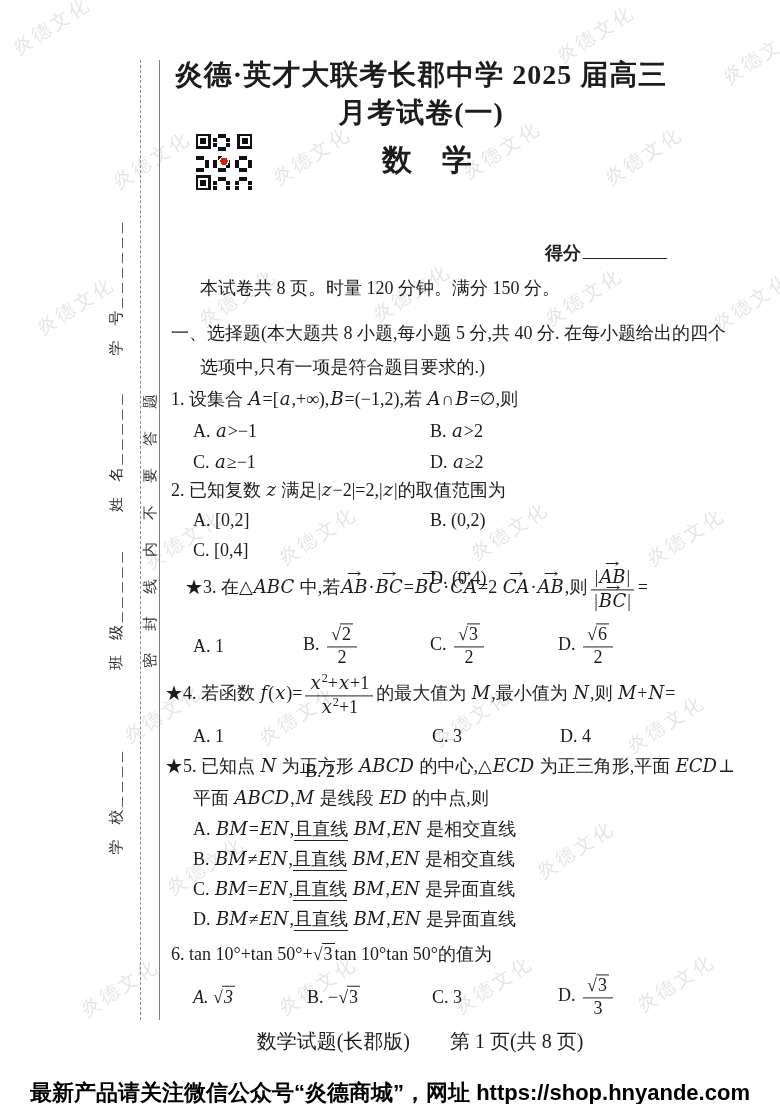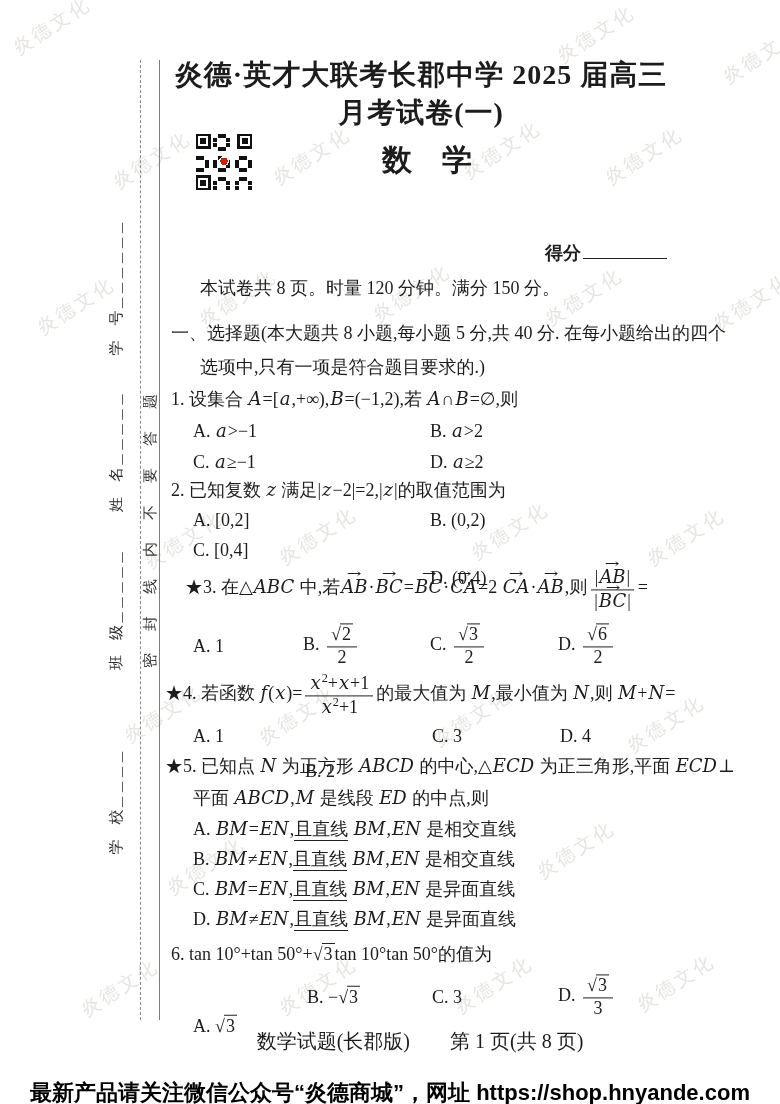--- a/index.html
+++ b/index.html
@@ -202,21 +202,21 @@
   <div class="abs t z" style="left:560px;top:725px;">D. 4</div>
 
   <div class="abs t z" style="left:165px;top:755px;">★5. 已知点 <span class="mi">N</span> 为正方形 <span class="mi">ABCD</span> 的中心,△<span class="mi">ECD</span> 为正三角形,平面 <span class="mi">ECD</span>⊥</div>
   <div class="abs t z" style="left:193px;top:787px;">平面 <span class="mi">ABCD</span>,<span class="mi">M</span> 是线段 <span class="mi">ED</span> 的中点,则</div>
   <div class="abs t z" style="left:193px;top:818px;text-align:right;">A. <span class="mi">BM</span>=<span class="mi">EN</span>,<span class="ul2">且直线</span> <span class="mi">BM</span>,<span class="mi">EN</span> 是相交直线</div>
   <div class="abs t z" style="left:193px;top:848px;">B. <span class="mi">BM</span>≠<span class="mi">EN</span>,<span class="ul2">且直线</span> <span class="mi">BM</span>,<span class="mi">EN</span> 是相交直线</div>
   <div class="abs t z" style="left:193px;top:878px;">C. <span class="mi">BM</span>=<span class="mi">EN</span>,<span class="ul2">且直线</span> <span class="mi">BM</span>,<span class="mi">EN</span> 是异面直线</div>
   <div class="abs t z" style="left:193px;top:908px;">D. <span class="mi">BM</span>≠<span class="mi">EN</span>,<span class="ul2">且直线</span> <span class="mi">BM</span>,<span class="mi">EN</span> 是异面直线</div>
 
   <div class="abs t z" style="left:171px;top:943px;">6. tan 10°+tan 50°+<span class="sqrt">√<span class="rad">3</span></span>tan 10°tan 50°的值为</div>
-  <div class="abs t z vcenter" style="left:193px;top:1026px;">A. <span class="sqrt">√<span class="rad">3</span></span></div>
+  <div class="abs t z vcenter" style="left:193px;top:997px;font-style:italic;">A. <span class="sqrt">√<span class="rad">3</span></span></div>
   <div class="abs t z vcenter" style="left:307px;top:997px;">B. −<span class="sqrt">√<span class="rad">3</span></span></div>
   <div class="abs t z vcenter" style="left:432px;top:997px;">C. 3</div>
   <div class="abs t z vcenter" style="left:558px;top:997px;">D. <span class="frac">
         <span class="num"><span class="sqrt">√<span class="rad">3</span></span></span>
         <span class="den">3</span>
       </span></div>
 
   <div class="abs footer z">数学试题(长郡版)　　第 1 页(共 8 页)</div>
   <div class="abs ad z">最新产品请关注微信公众号“炎德商城”，网址 https://shop.hnyande.com</div>
 

